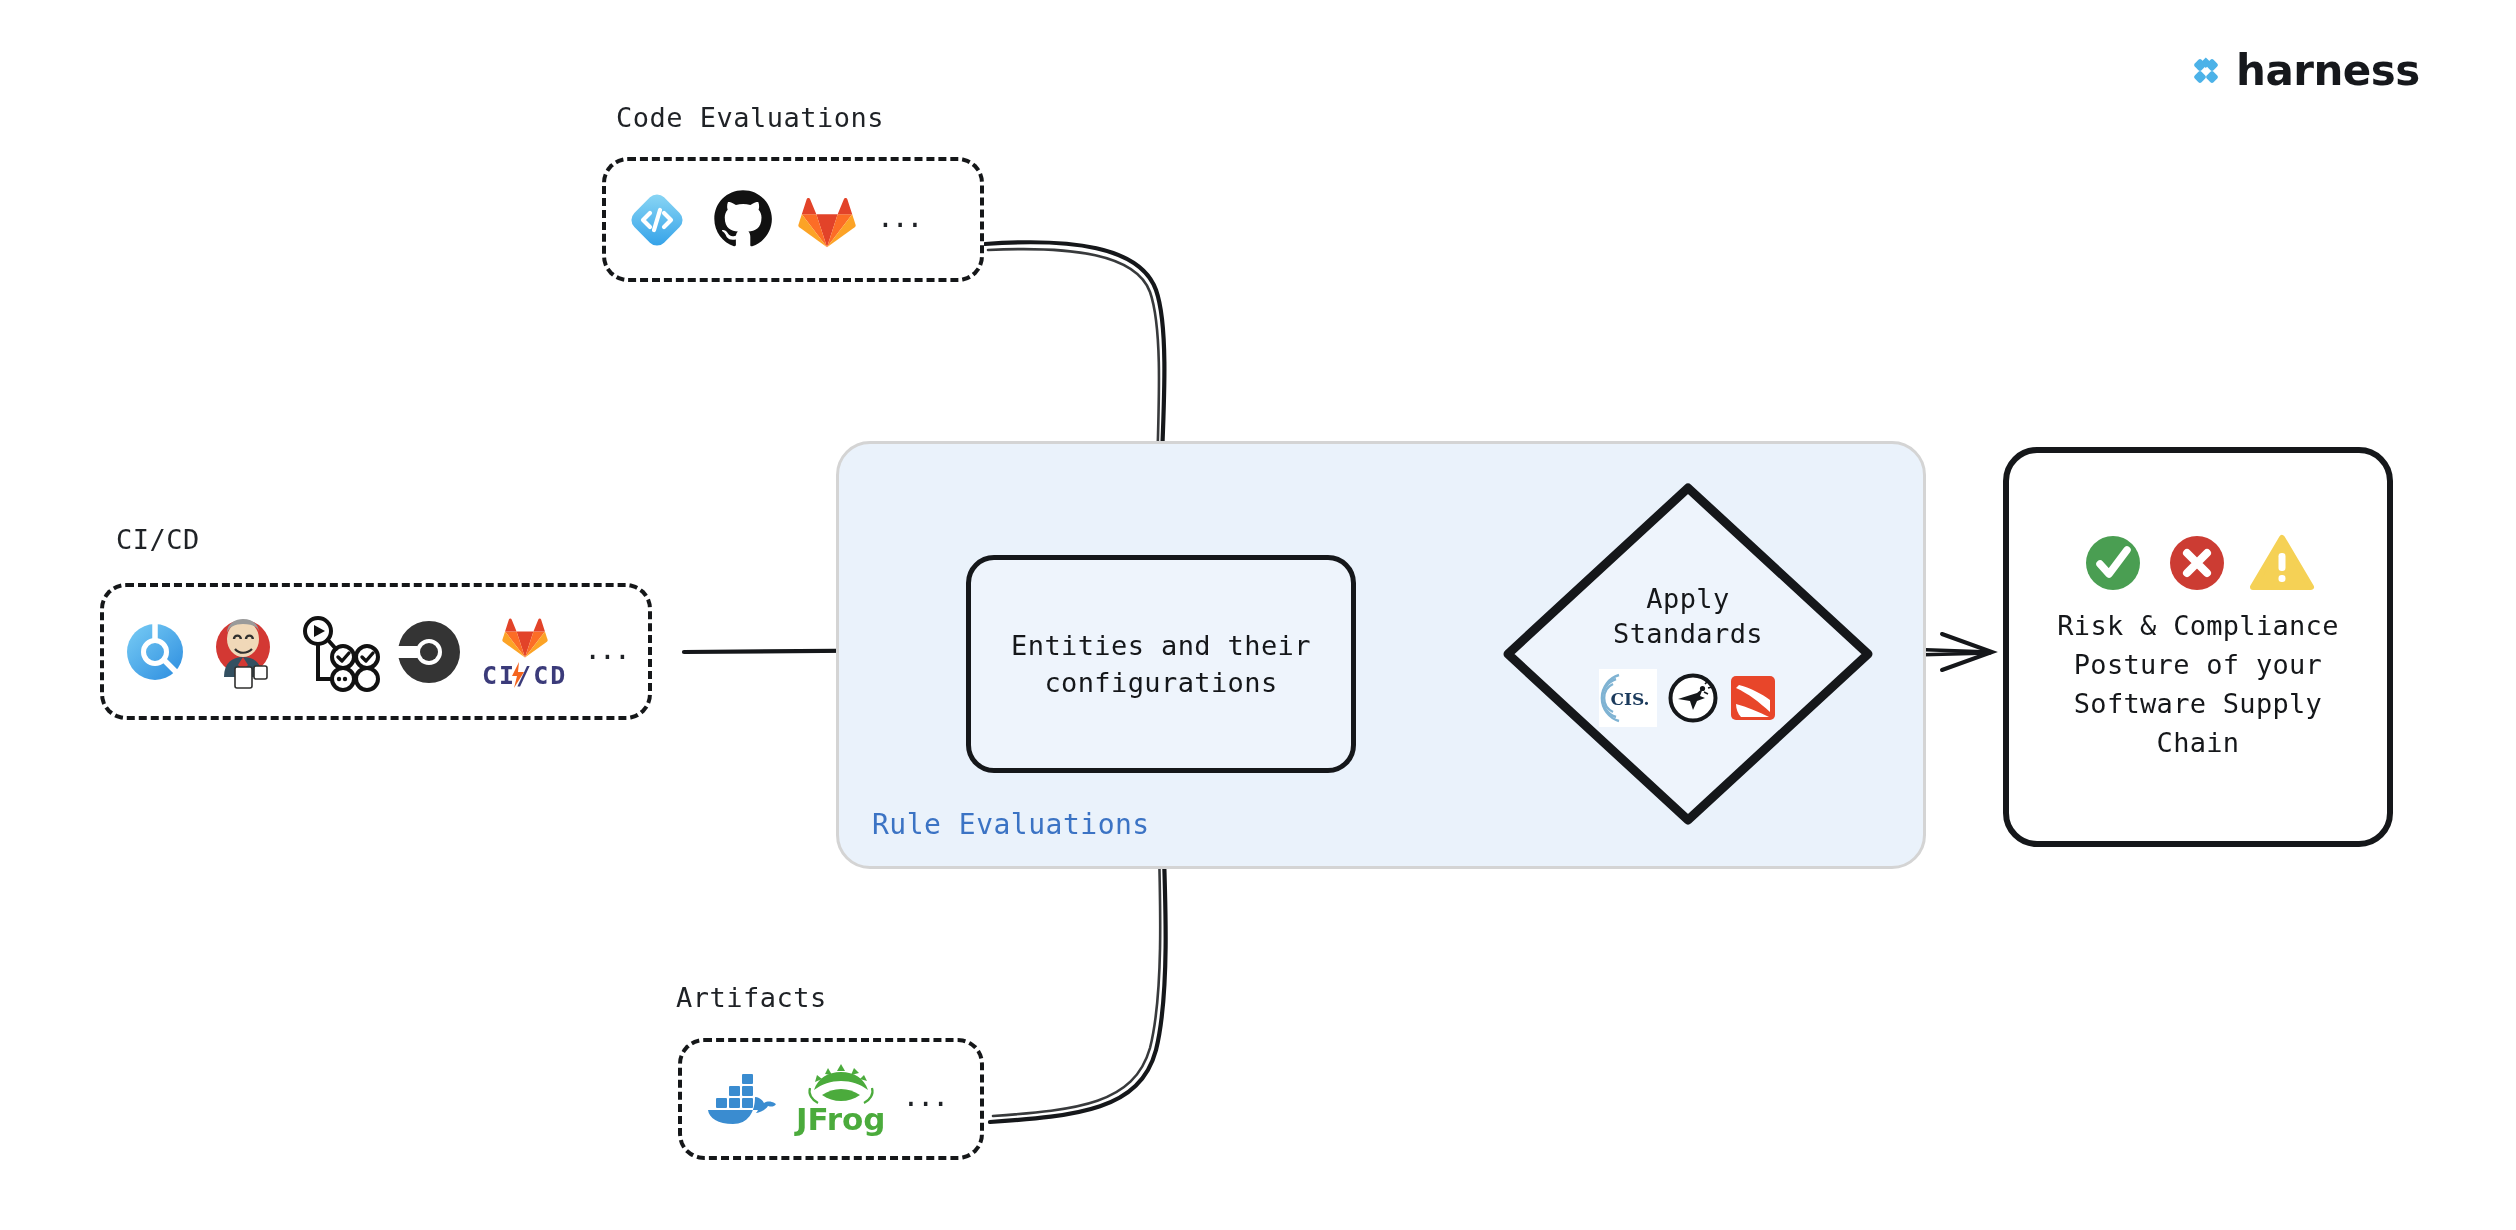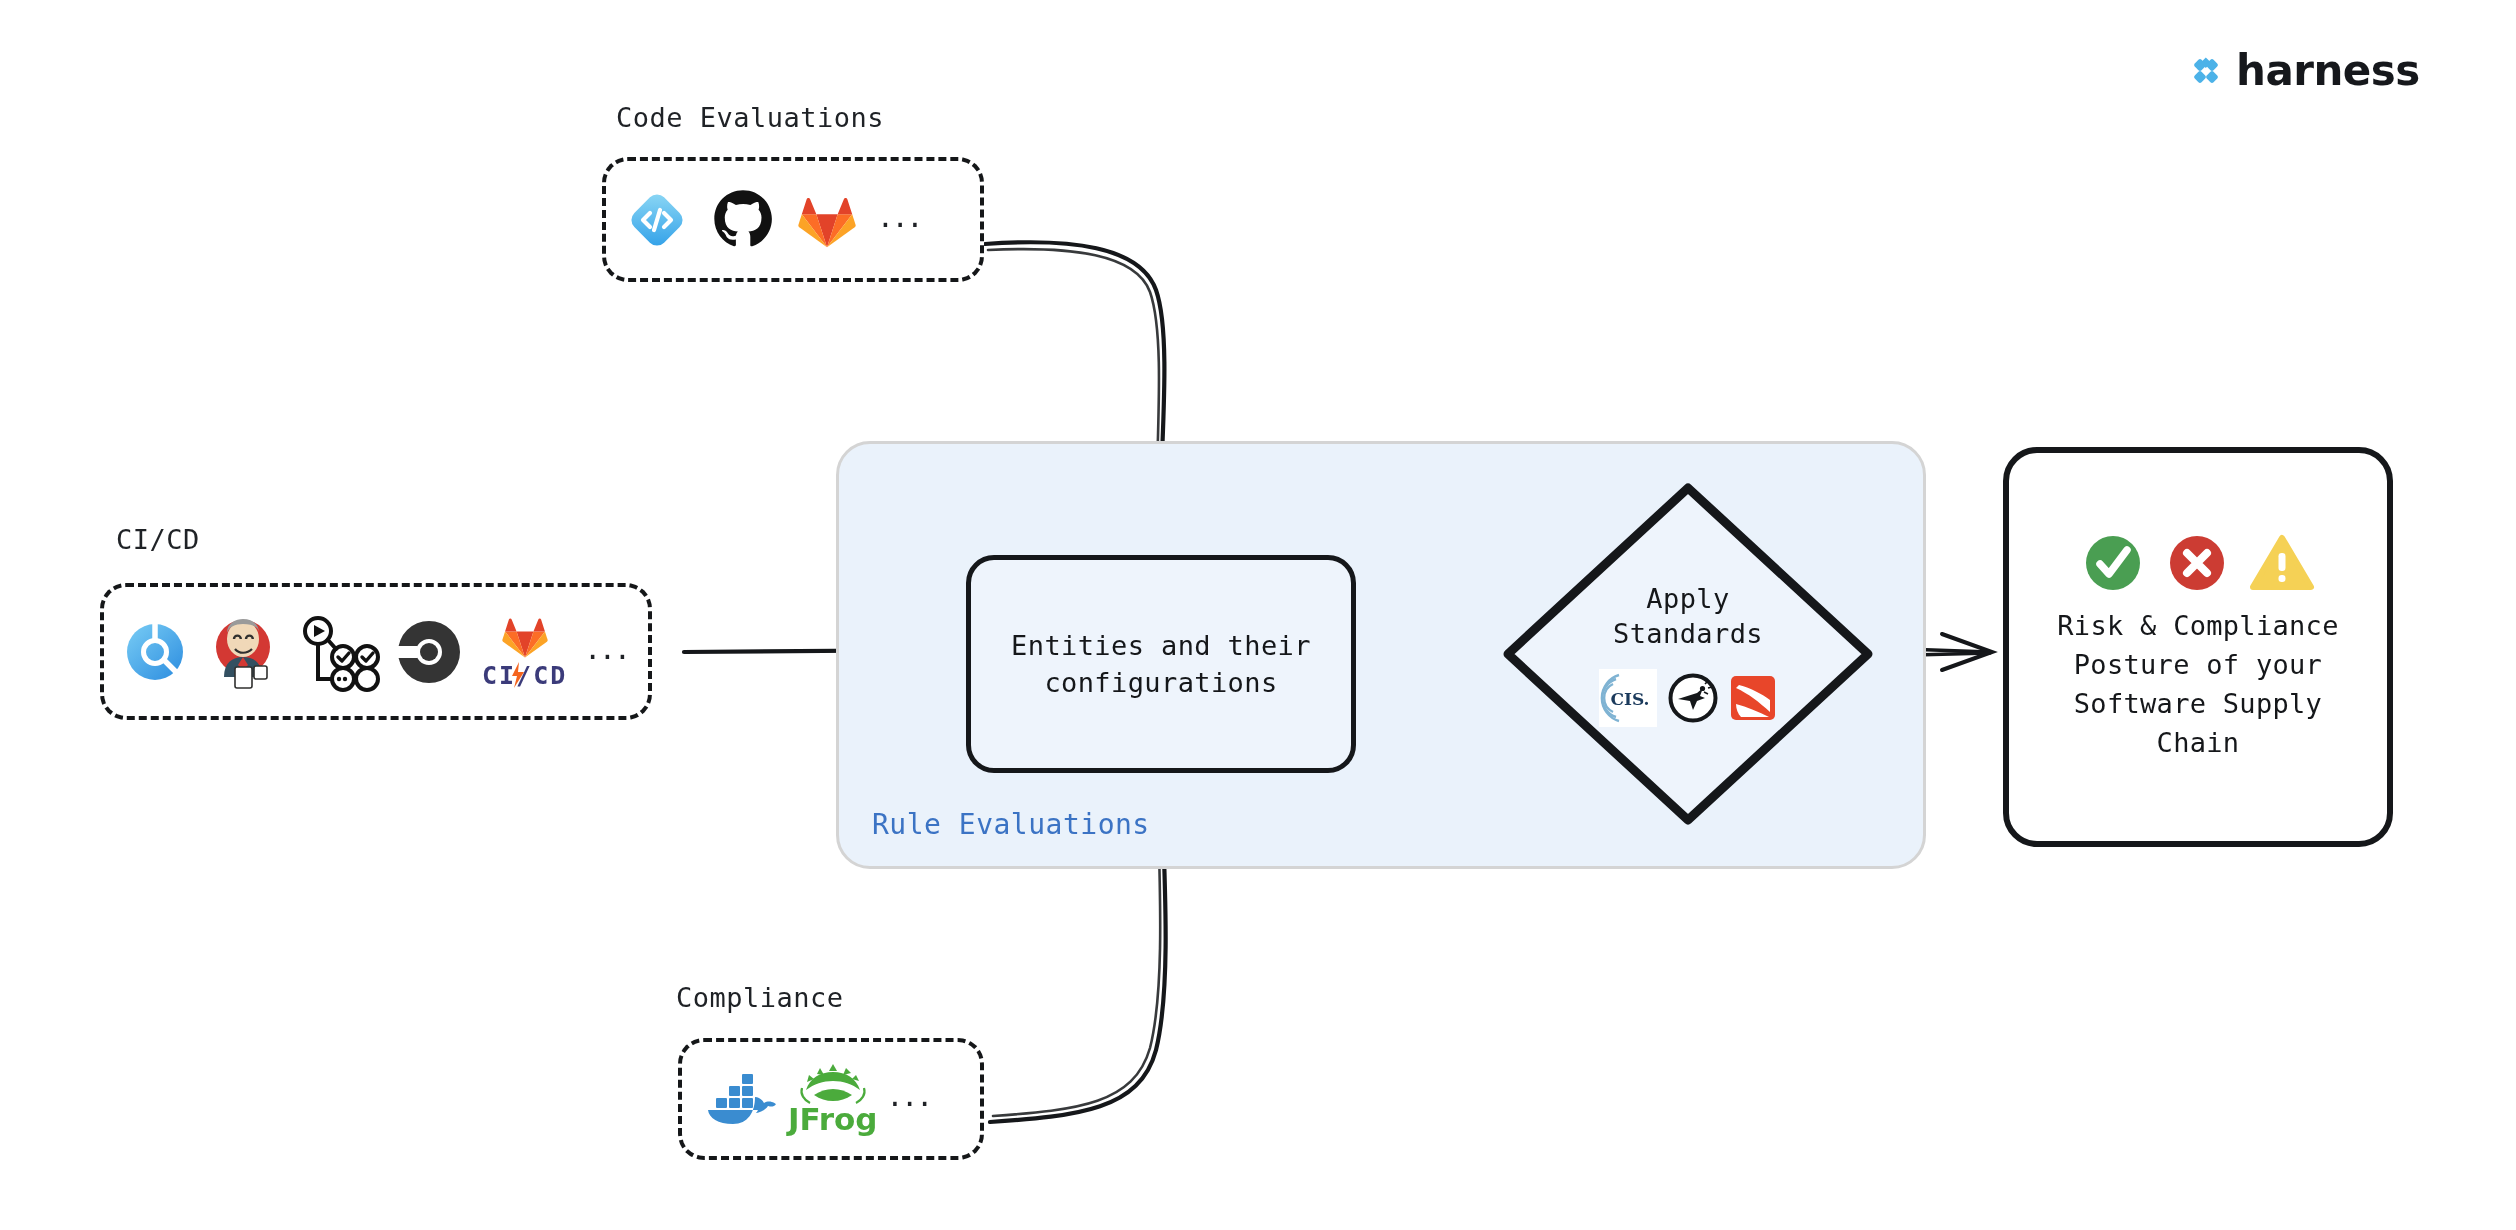--- a/index.html
+++ b/index.html
@@ -338,23 +338,23 @@
           <span style="font-size:25px;font-weight:700;color:#3b3b7a;letter-spacing:2px;">CI/CD</span>
           <svg width="14" height="26" viewBox="0 0 14 26" style="position:absolute;left:29px;top:1px;">
             <path d="M8 0 L1 14 L6 14 L3 26 L13 10 L7 10 Z" fill="#f4641e"></path>
           </svg>
         </span>
       </span>
       <span class="ellipsis">...</span>
     </div>
   </div>
 
-  <div class="grp-label abs" style="left:676px;top:982px;">Compliance</div>
+  <div class="grp-label abs" style="left:676px;top:982px;">Artifacts</div>
   <div class="dashbox" style="left:678px;top:1038px;width:306px;height:122px;">
-    <div class="row" style="gap:12px;text-align:right;">
+    <div class="row" style="gap:20px;text-align:right;">
       <span class="ic">
         <svg width="76" height="62" viewBox="0 0 76 62">
           <g fill="#3a8cd0">
             <rect x="16" y="30" width="11" height="10" rx="1"></rect>
             <rect x="29" y="30" width="11" height="10" rx="1"></rect>
             <rect x="42" y="30" width="11" height="10" rx="1"></rect>
             <rect x="29" y="18" width="11" height="10" rx="1"></rect>
             <rect x="42" y="18" width="11" height="10" rx="1"></rect>
             <rect x="42" y="6" width="11" height="10" rx="1"></rect>
             <path d="M8 42 L63 42 C63 42 62 36 56 34 C56 34 61 40 56 45 C56 45 64 44 68 38

